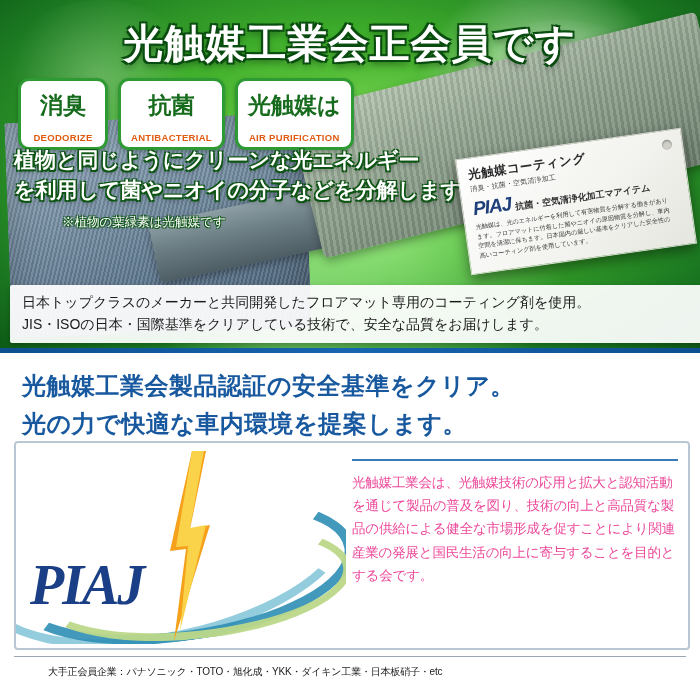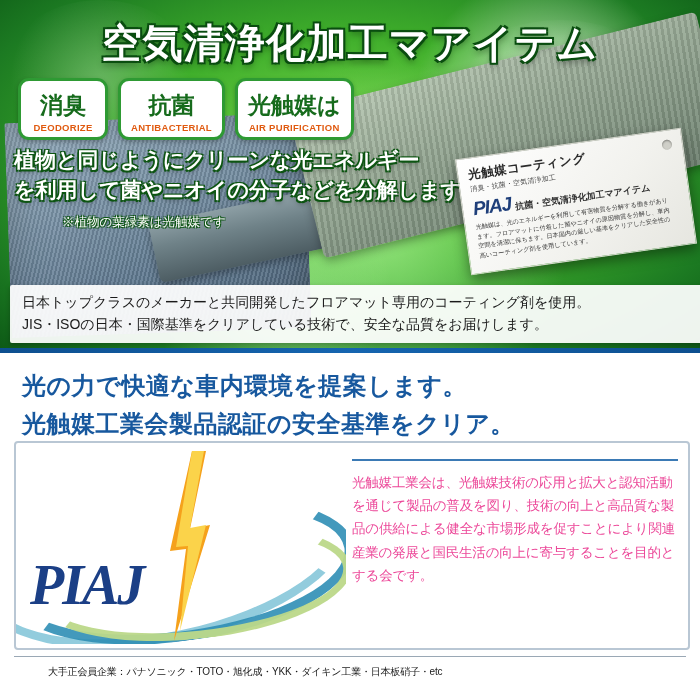--- a/index.html
+++ b/index.html
@@ -118,21 +118,21 @@
     color: #166b1c;
     line-height: 1.05;
     white-space: nowrap;
   }
   .badge-en {
     font-size: 9.5px;
     font-weight: bold;
     color: #e05a10;
     letter-spacing: 0.3px;
     white-space: nowrap;
-    margin-top: 5px;
+    margin-top: 15px;
   }
 
   
   .lead {
     position: absolute;
     left: 14px; top: 145px;
     width: 470px;
   }
   .lead-line {
     font-size: 21px;
@@ -374,21 +374,21 @@
 
   <div class="top-section">
     <div class="glow g1"></div>
     <div class="glow g2"></div>
     <div class="glow g3"></div>
 
     <div class="mat"></div>
     <div class="mat-edge"></div>
     <div class="mat-edge2"></div>
 
-    <div class="main-title">空気清浄化加工マアイテム</div>
+    <div class="main-title">光触媒工業会正会員です</div>
 
     <div class="badges">
       <div class="badge">
         <div class="badge-jp">消臭</div>
         <div class="badge-en">DEODORIZE</div>
       </div>
       <div class="badge">
         <div class="badge-jp">抗菌</div>
         <div class="badge-en">ANTIBACTERIAL</div>
       </div>
@@ -417,22 +417,22 @@
     <div class="white-strip">
       <p>日本トップクラスのメーカーと共同開発したフロアマット専用のコーティング剤を使用。</p>
       <p>JIS・ISOの日本・国際基準をクリアしている技術で、安全な品質をお届けします。</p>
     </div>
   </div>
 
   <div class="divider"></div>
 
   <div class="bottom-section">
     <div class="sec2-head">
+      <div class="sec2-line">光触媒工業会製品認証の安全基準をクリア。</div>
       <div class="sec2-line">光の力で快適な車内環境を提案します。</div>
-      <div class="sec2-line">光触媒工業会製品認証の安全基準をクリア。</div>
     </div>
 
     <div class="panel">
       <div class="piaj-art">
         <div class="swoosh sw1"></div>
         <div class="swoosh sw2"></div>
         <div class="swoosh sw3"></div>
         <svg class="bolt" viewBox="0 0 54 190">
           <polygon points="30,0 8,100 24,98 12,190 48,74 28,78 44,0" fill="#f5a11c"></polygon>
           <polygon points="30,0 14,96 26,95 18,180 44,74 28,77 42,0" fill="#fbd34a"></polygon>

